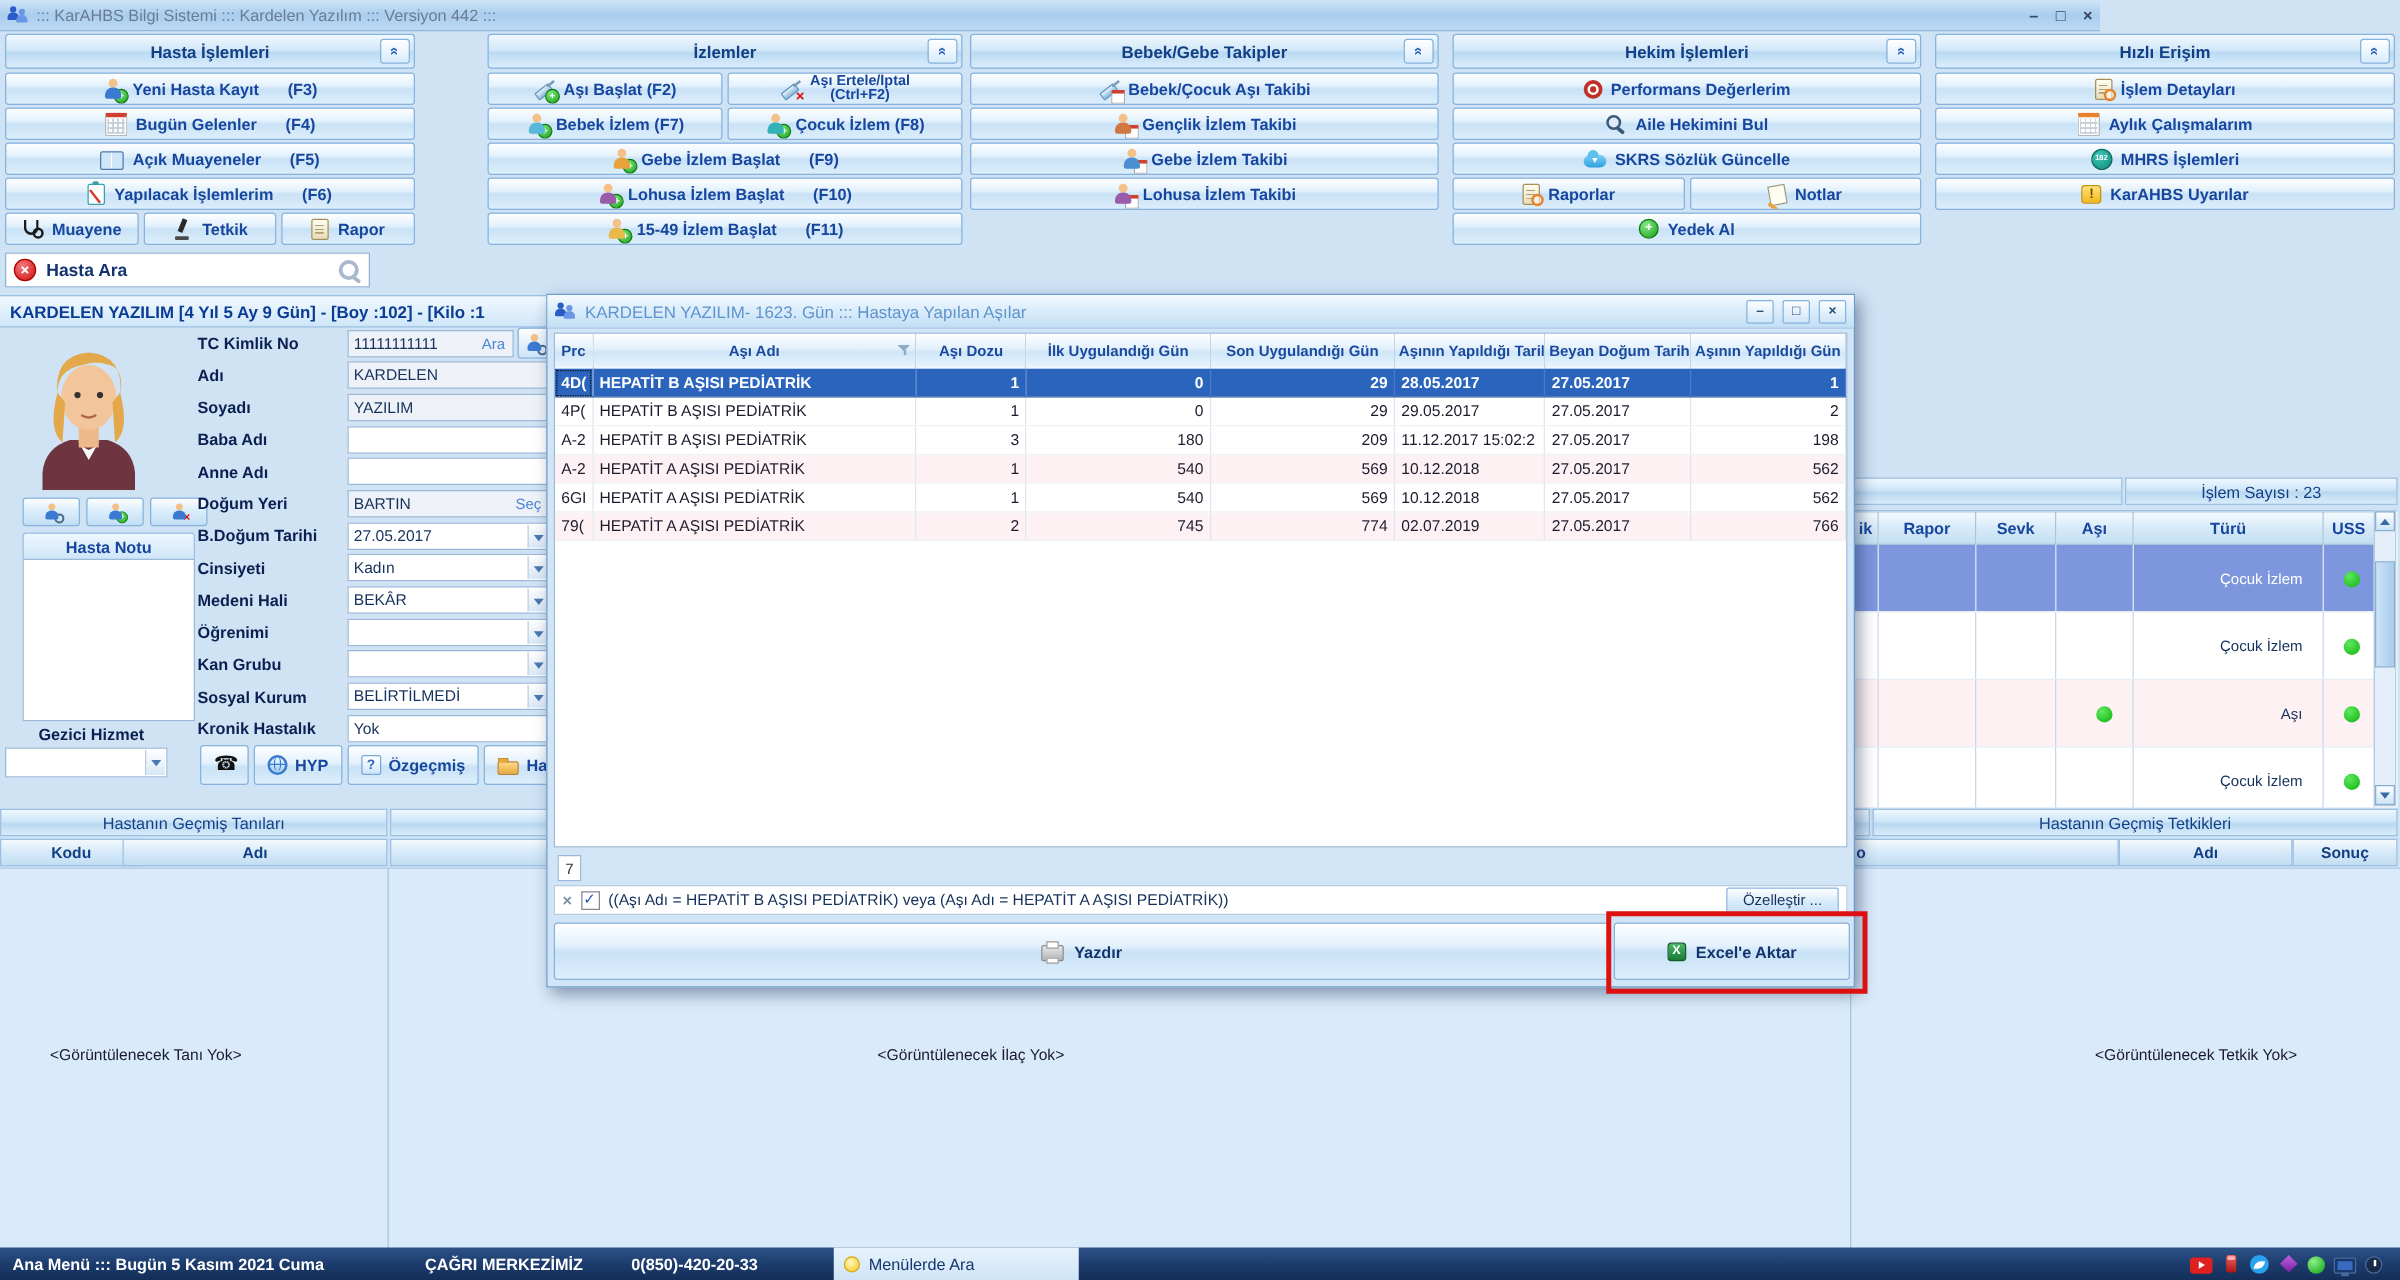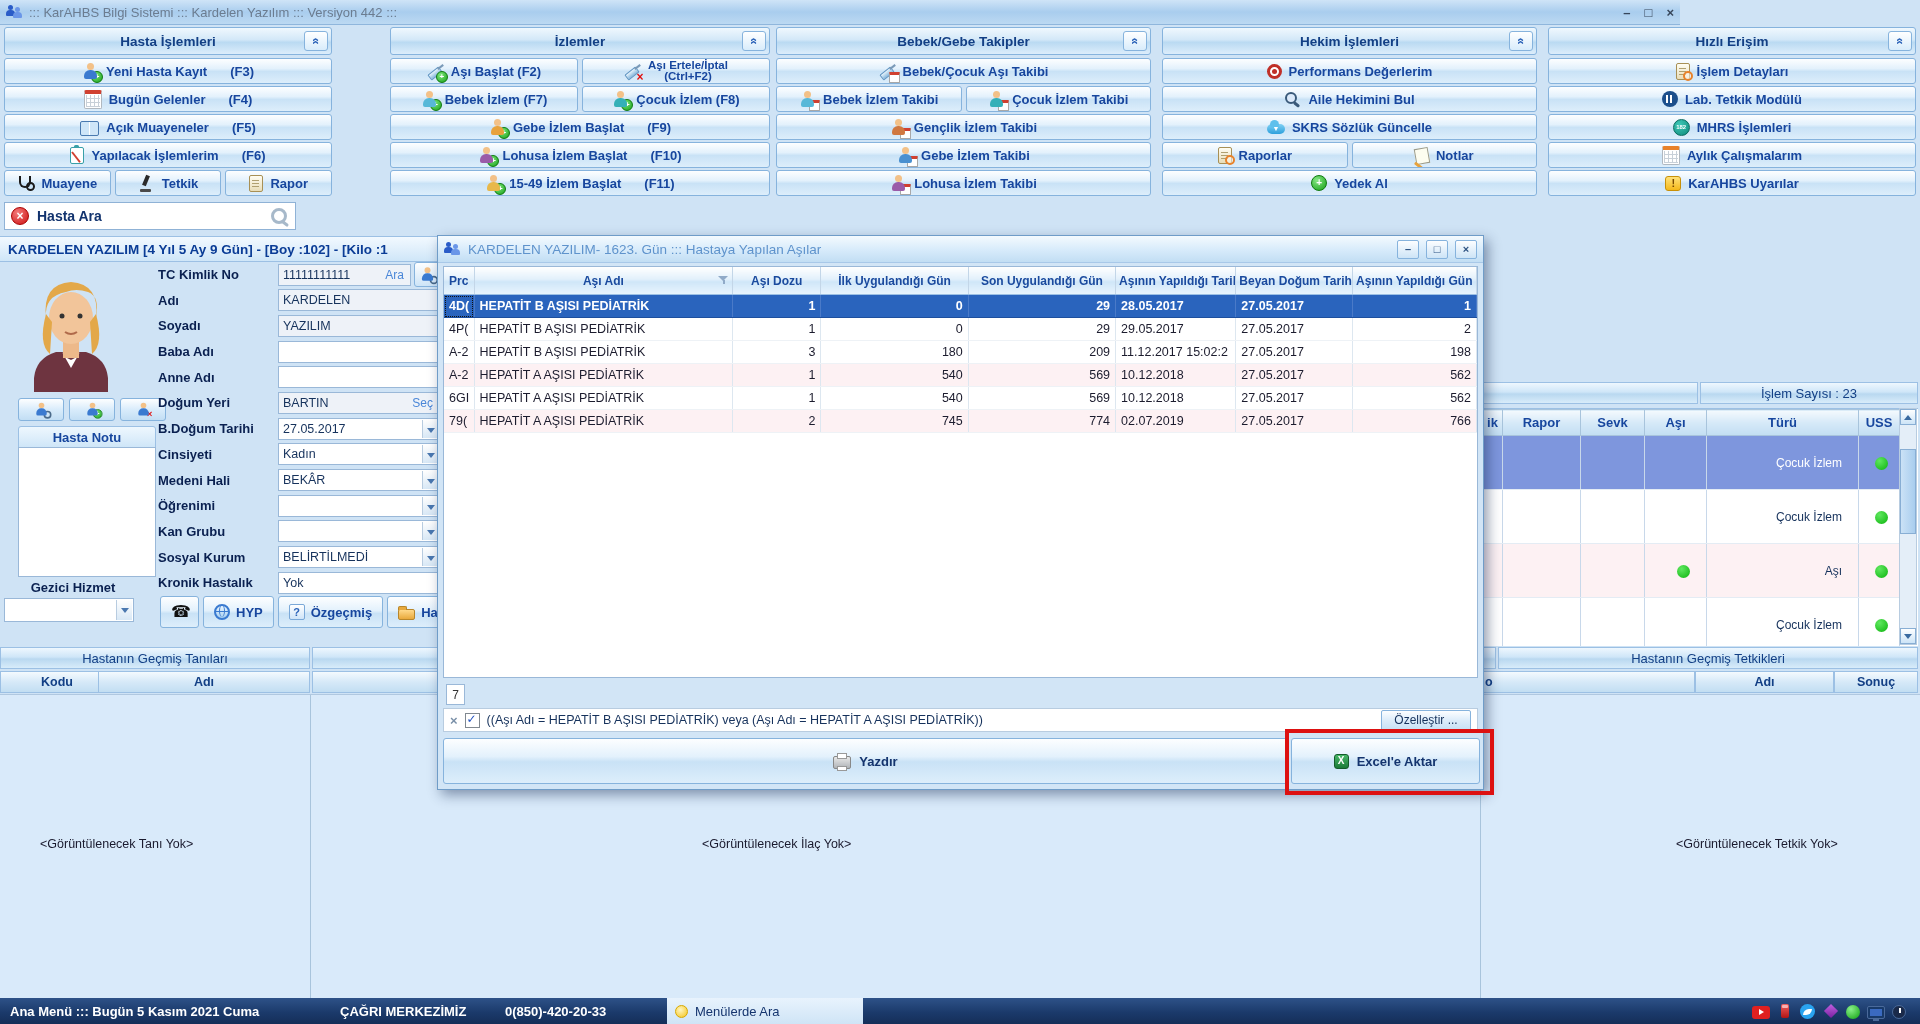--- a/index.html
+++ b/index.html
@@ -392,34 +392,20 @@
       <div class="mrow">
         <div class="btn">
           <span class="ic syric">
             <i class="bdg bcal"></i>
           </span>
           <span class="blbl">Bebek/Çocuk Aşı Takibi</span>
         </div>
       </div>
       <div class="mrow">
         <div class="btn">
-          <span class="ic pic" style="--b: #58b8d8;">
-            <i class="bdg bcal"></i>
-          </span>
-          <span class="blbl">Bebek İzlem Takibi</span>
-        </div>
-        <div class="btn">
-          <span class="ic pic" style="--b: #34b0b8;">
-            <i class="bdg bcal"></i>
-          </span>
-          <span class="blbl">Çocuk İzlem Takibi</span>
-        </div>
-      </div>
-      <div class="mrow">
-        <div class="btn">
           <span class="ic pic" style="--b: #d07840;">
             <i class="bdg bcal"></i>
           </span>
           <span class="blbl">Gençlik İzlem Takibi</span>
         </div>
       </div>
       <div class="mrow">
         <div class="btn">
           <span class="ic pic" style="--b: #4a90d0;">
             <i class="bdg bcal"></i>
@@ -488,36 +474,30 @@
         </span>
       </div>
       <div class="mrow">
         <div class="btn">
           <span class="ic docic m"></span>
           <span class="blbl">İşlem Detayları</span>
         </div>
       </div>
       <div class="mrow">
         <div class="btn">
-          <span class="ic labic"></span>
-          <span class="blbl">Lab. Tetkik Modülü</span>
+          <span class="ic calic or"></span>
+          <span class="blbl">Aylık Çalışmalarım</span>
         </div>
       </div>
       <div class="mrow">
         <div class="btn">
           <span class="ic mhrsic">
             <i class="ictxt">182</i>
           </span>
           <span class="blbl">MHRS İşlemleri</span>
-        </div>
-      </div>
-      <div class="mrow">
-        <div class="btn">
-          <span class="ic calic or"></span>
-          <span class="blbl">Aylık Çalışmalarım</span>
         </div>
       </div>
       <div class="mrow">
         <div class="btn">
           <span class="ic warnic">
             <i class="ictxt">!</i>
           </span>
           <span class="blbl">KarAHBS Uyarılar</span>
         </div>
       </div>

